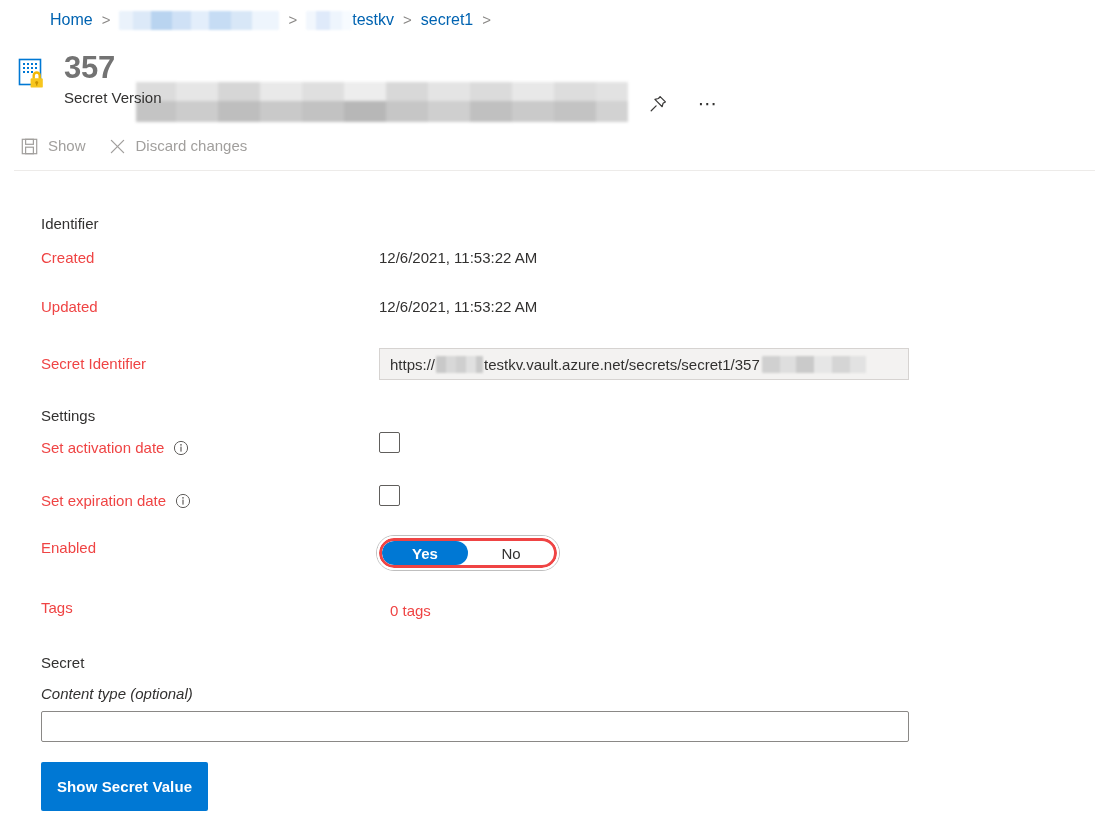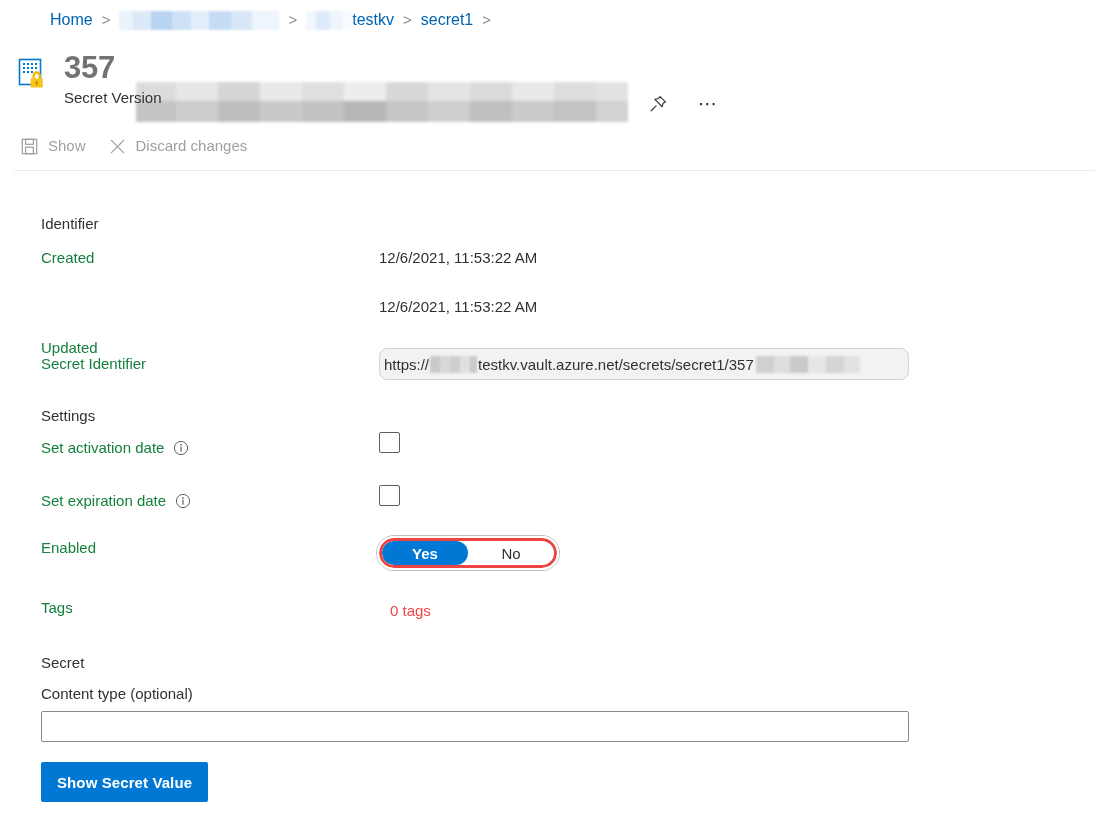--- a/index.html
+++ b/index.html
@@ -222,21 +222,21 @@
     position: absolute;
     left: 41px;
     font-size: 15px;
     color: #323130;
     line-height: 20px;
   }
   .field-label {
     position: absolute;
     left: 41px;
     font-size: 15px;
-    color: #15803d;
+    color: #ef4444;
     line-height: 20px;
     display: flex;
     align-items: center;
     gap: 9px;
   }
   .field-value {
     position: absolute;
     left: 379px;
     font-size: 15px;
     color: #323130;
@@ -245,24 +245,24 @@
   .info-ico { display: inline-flex; align-items: center; }
 
   
   .readonly-box {
     position: absolute;
     left: 379px;
     width: 530px;
     height: 32px;
     background: #f3f2f1;
     border: 1px solid #d6d3d1;
-    border-radius: 8px;
-    display: flex;
-    align-items: center;
-    padding: 0 4px;
+    border-radius: 0;
+    display: flex;
+    align-items: center;
+    padding: 0 10px;
     overflow: hidden;
     white-space: nowrap;
     font-size: 15px;
     color: #323130;
     cursor: text;
   }
   .redact-grey {
     display: inline-block;
     height: 17px;
     vertical-align: middle;
@@ -365,21 +365,21 @@
     font-family: "Liberation Sans", sans-serif;
     color: #323130;
     padding: 0 8px;
     outline: none;
   }
 
   
   .btn-primary {
     position: absolute;
     left: 41px;
-    height: 40px;
+    height: 49px;
     padding: 0 16px;
     background: #0078d4;
     color: #ffffff;
     border: none;
     border-radius: 2px;
     font-size: 15px;
     font-weight: 600;
     font-family: "Liberation Sans", sans-serif;
     cursor: pointer;
     letter-spacing: 0.1px;
@@ -476,21 +476,21 @@
   </div>
   <div class="cmd-divider"></div>
 
   <div class="body">
 
     <div class="section-head" style="top:28px;">Identifier</div>
 
     <div class="field-label" style="top:62px;">Created</div>
     <div class="field-value" style="top:62px;">12/6/2021, 11:53:22 AM</div>
 
-    <div class="field-label" style="top:111px;margin-top:41px;">Updated</div>
+    <div class="field-label" style="top:111px;">Updated</div>
     <div class="field-value" style="top:111px;">12/6/2021, 11:53:22 AM</div>
 
     <div class="field-label" style="top:168px;">Secret Identifier</div>
     <div class="readonly-box" style="top:162px;">
       <span>https://</span>
         <span class="redact-grey g1"></span>
         <span>testkv.vault.azure.net/secrets/secret1/357</span>
         <span class="redact-grey g2"></span>
     </div>
 
@@ -524,18 +524,18 @@
     <div class="toggle-focus" style="top:349px;"></div>
     <div class="toggle" style="top:352px;" role="radiogroup">
       <div class="toggle-opt on">Yes</div>
       <div class="toggle-opt">No</div>
     </div>
 
     <div class="field-label" style="top:412px;text-align:right;">Tags</div>
     <a class="link" style="top:415px;">0 tags</a>
 
     <div class="section-head" style="top:467px;">Secret</div>
-    <div class="section-head" style="top:498px;">Content type (optional)</div>
+    <div class="section-head" style="top:498px;font-style:italic;">Content type (optional)</div>
     <input class="text-input" style="top: 525px;" type="text" placeholder="">
     <button class="btn-primary" style="top:576px;">Show Secret Value</button>
   </div>
 
 </div>
 
 </body></html>

